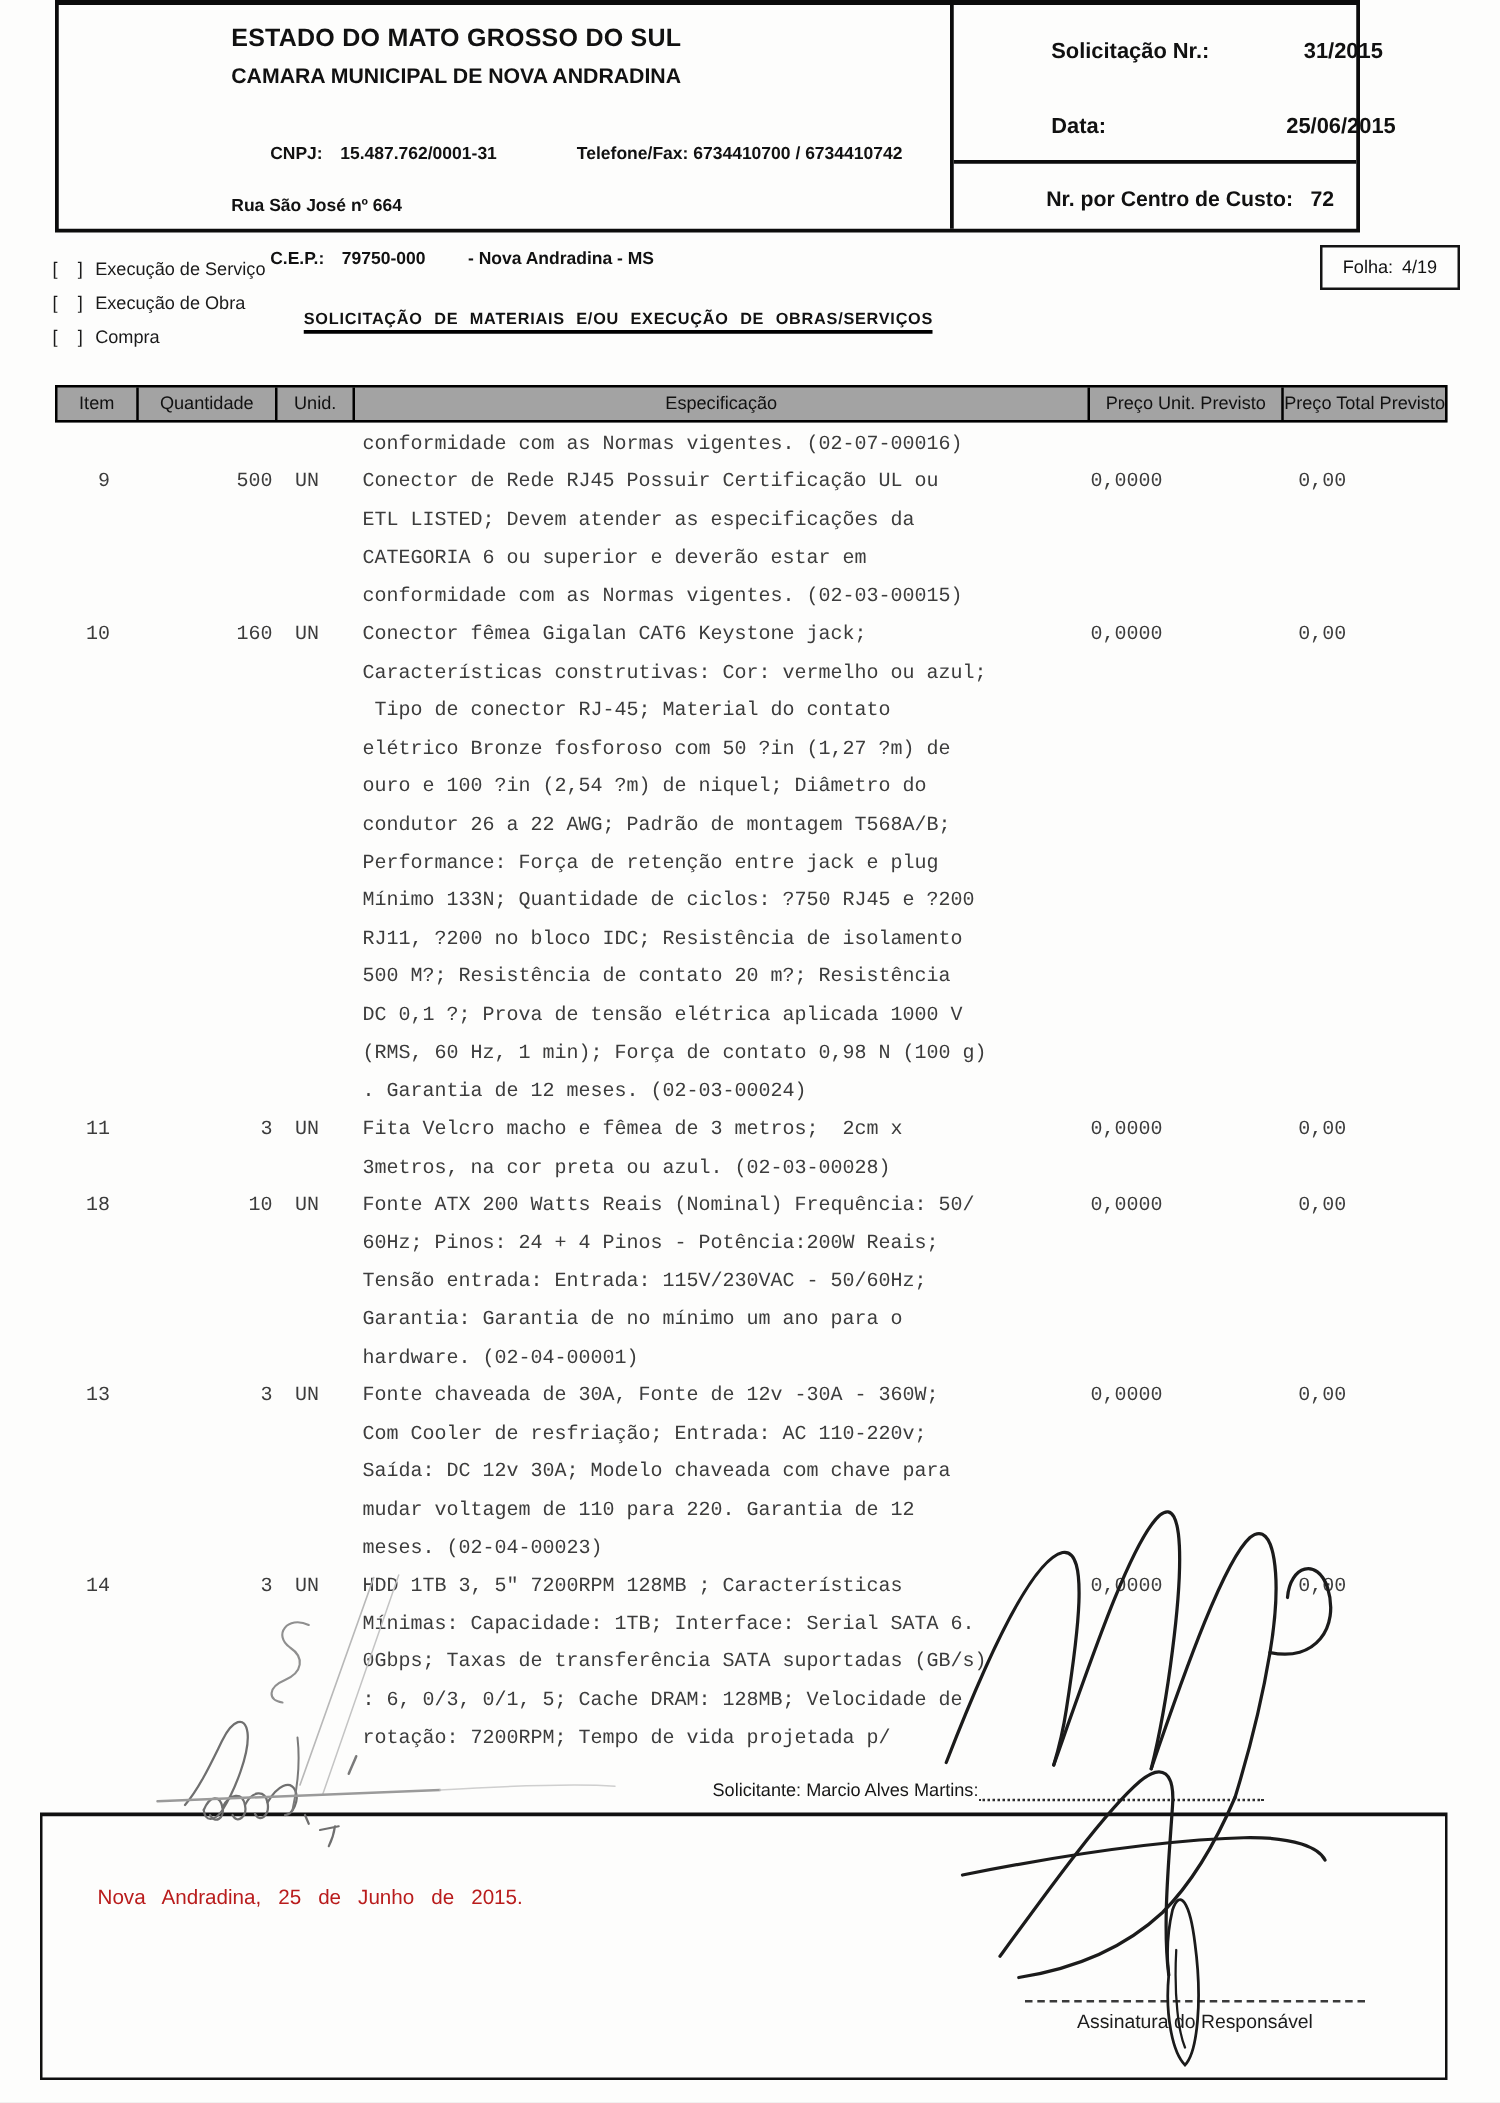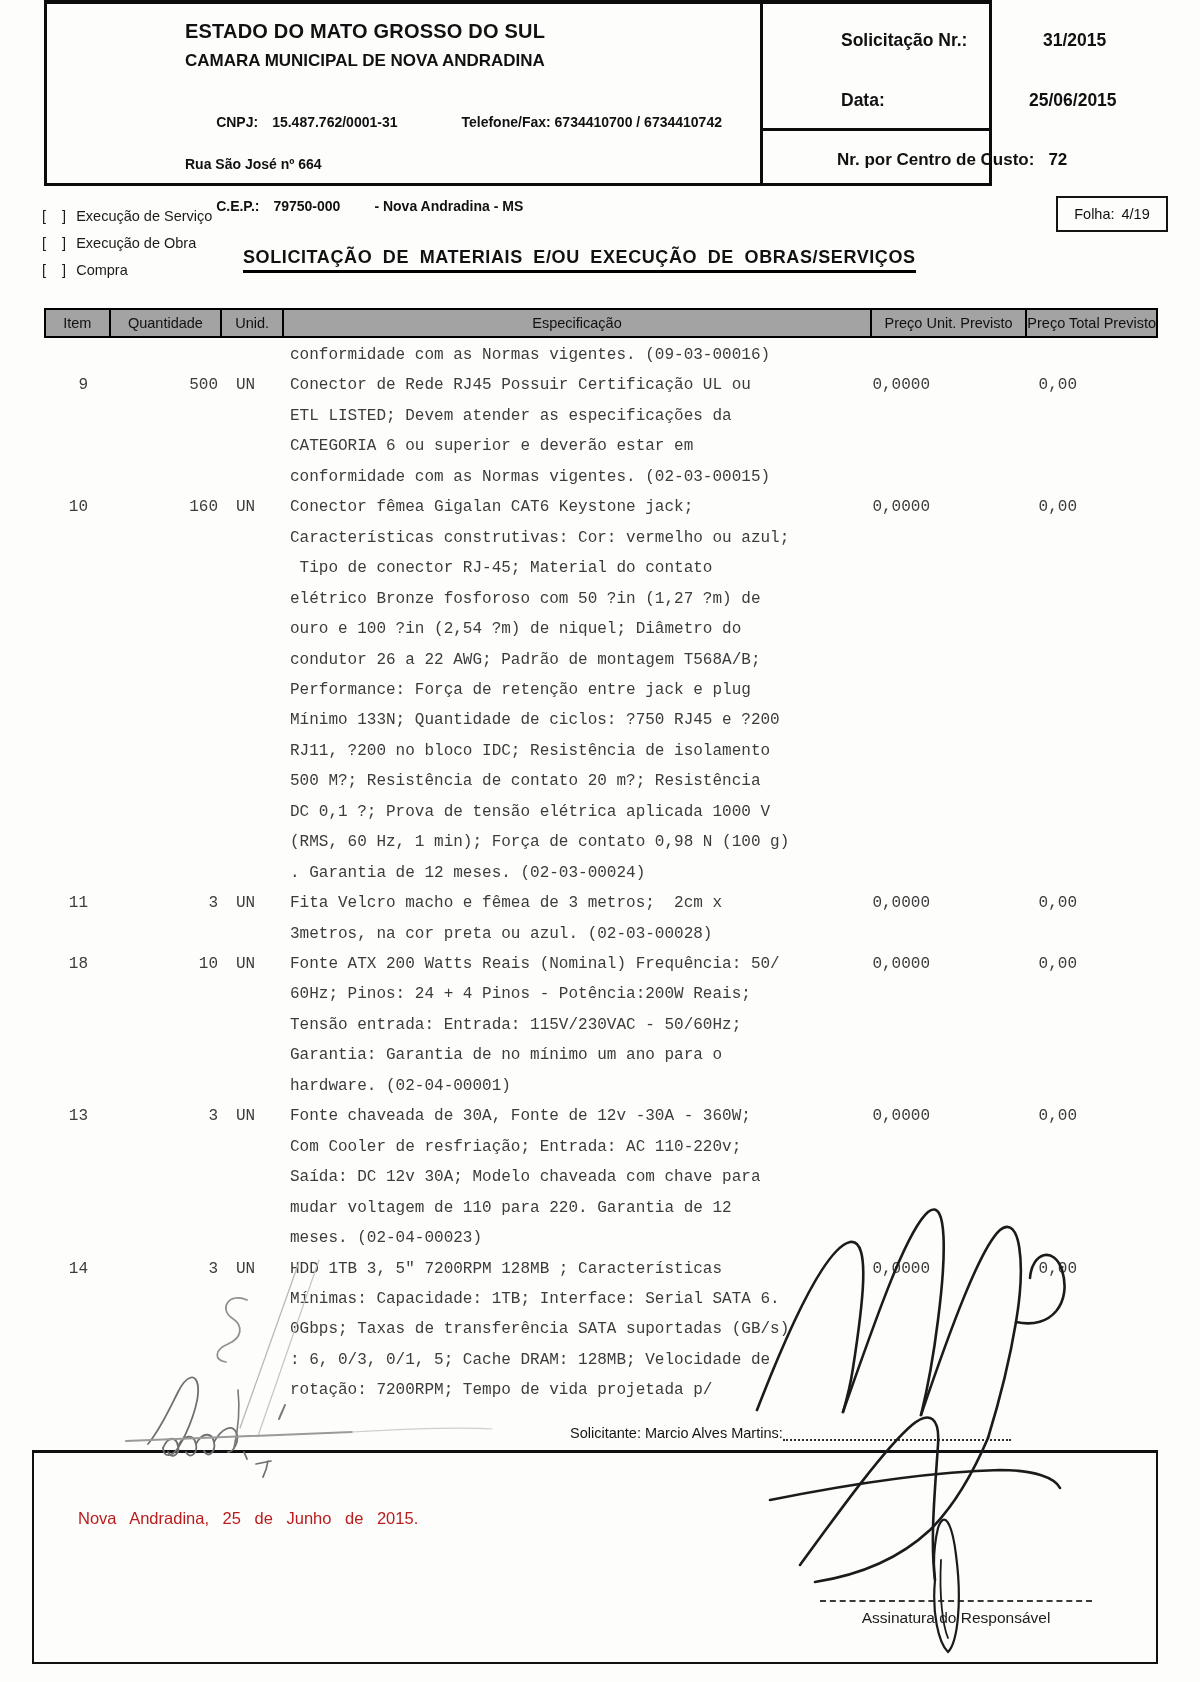--- a/index.html
+++ b/index.html
@@ -2,21 +2,21 @@
 <html lang="pt"><head>
 <meta charset="utf-8">
 <style>
   html,body{margin:0;padding:0;background:#e8e8e8;}
   .page{
     position:relative;width:1200px;height:1682px;margin:0 auto;
     background:#fdfdfc;overflow:hidden;
     font-family:"Liberation Sans",sans-serif;color:#111;
   }
   
-  .hdr{position:absolute;left:44px;top:0;width:948px;height:186px;
+  .hdr{position:absolute;left:44px;top:0;width:1044px;height:186px;
        border:3px solid #0c0c0c;border-top-width:4px;box-sizing:border-box;display:flex;background:#fdfdfc;}
   .hdr-left{width:713px;box-sizing:border-box;padding:16px 0 0 138px;}
   .org1{font-size:20px;font-weight:bold;letter-spacing:.2px;}
   .org2{font-size:17px;font-weight:bold;margin-top:8px;}
   .hline{font-size:14px;font-weight:bold;white-space:pre;}
   .cnpj-row{margin-top:27px;}
   .addr-row{margin-top:10px;}
   .cep-row{margin-top:10px;}
   .sp-l{margin-left:14px;} .sp-xl{margin-left:64px;} .sp-m{margin-left:34px;}
   .hdr-right{flex:1;border-left:3px solid #0c0c0c;box-sizing:border-box;position:relative;}
@@ -25,21 +25,21 @@
   .r2{top:86px;left:78px;} .r2 .val{position:absolute;left:188px;}
   .hr-div{position:absolute;top:124px;left:0;right:0;border-top:3px solid #0c0c0c;}
   .r3{top:146px;left:74px;font-size:17px;} .r3 .val{margin-left:14px;}
   .sheet-box{position:absolute;left:1056px;top:196px;width:112px;height:36px;border:2px solid #141414;
      box-sizing:border-box;display:flex;align-items:center;justify-content:center;gap:7px;font-size:14.5px;background:#fdfdfc;}
   
   .cbx{position:absolute;left:42px;top:203px;font-size:14.5px;color:#1a1a1a;}
   .cbx-item{height:27px;line-height:27px;display:flex;}
   .cbx-box{white-space:pre;letter-spacing:1px;}
   .cbx-label{margin-left:9px;}
-  .form-title{position:absolute;left:243px;top:247px;font-size:18px;font-weight:bold;
+  .form-title{position:absolute;left:243px;top:247px;font-size:13px;font-weight:bold;
      letter-spacing:.6px;word-spacing:5px;white-space:nowrap;border-bottom:3px solid #000;padding-bottom:2px;}
   
   .thead{position:absolute;left:44px;top:308px;width:1114px;height:30px;border:2.5px solid #000;
      box-sizing:border-box;display:flex;font-size:14.5px;background:#a3a3a3;}
   .th{box-sizing:border-box;display:flex;align-items:center;justify-content:center;white-space:nowrap;}
   .th + .th{border-left:2.5px solid #000;}
   .th1{width:67px;} .th2{width:119px;} .th3{width:66px;} .th4{width:628px;} .th5{width:166px;} .th6{flex:1;}
   .tbody{position:absolute;left:44px;top:340px;width:1114px;height:1075px;
      font-family:"Liberation Mono","DejaVu Sans Mono",monospace;font-size:16px;color:#3c3c3c;}
   .trow{position:absolute;left:0;width:100%;height:31px;}
@@ -125,21 +125,21 @@
     <div class="th th1">Item</div>
     <div class="th th2">Quantidade</div>
     <div class="th th3">Unid.</div>
     <div class="th th4">Especificação</div>
     <div class="th th5">Preço Unit. Previsto</div>
     <div class="th th6">Preço Total Previsto</div>
   </div>
 
   <div class="tbody">
       <div class="trow" style="top: 0px;">
-        <span class="cell c-spec">conformidade com as Normas vigentes. (09-03-00016)</span>
+        <span class="cell c-spec">conformidade com as Normas vigentes. (02-07-00016)</span>
       </div>
       <div class="trow" style="top: 30.45px;">
         <span class="cell c-item">9</span>
         <span class="cell c-qty">500</span>
         <span class="cell c-unit">UN</span>
         <span class="cell c-spec">Conector de Rede RJ45 Possuir Certificação UL ou</span>
         <span class="cell c-pu">0,0000</span>
         <span class="cell c-pt">0,00</span>
       </div>
       <div class="trow" style="top: 60.9px;">

